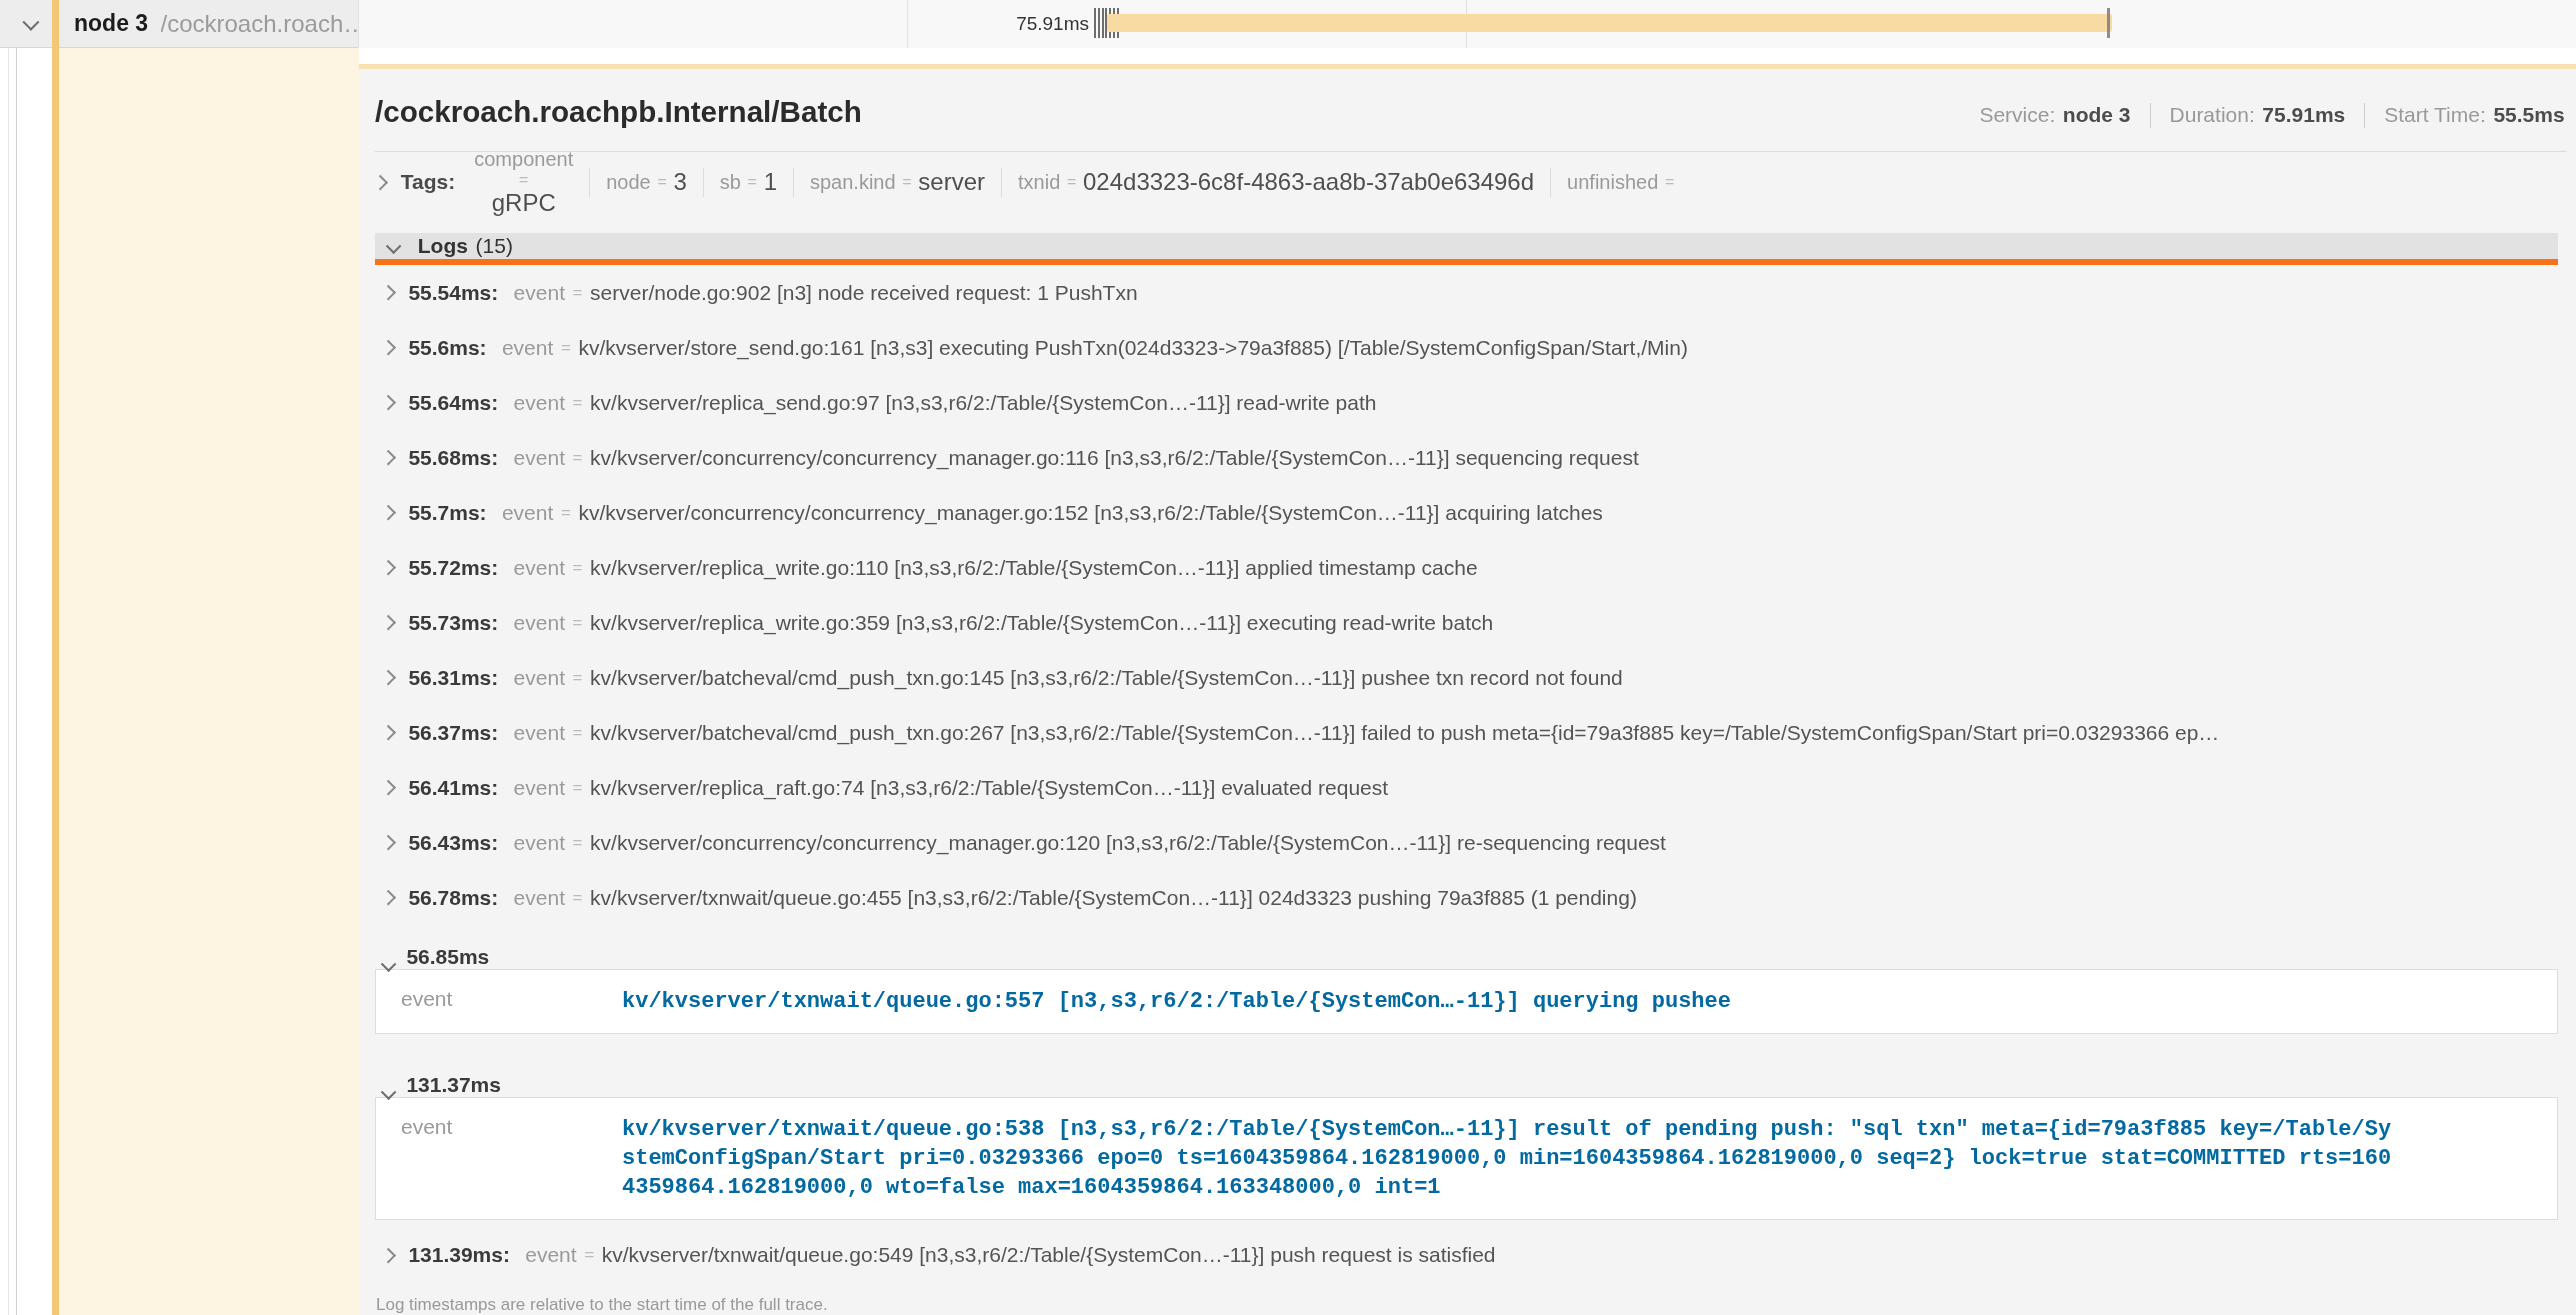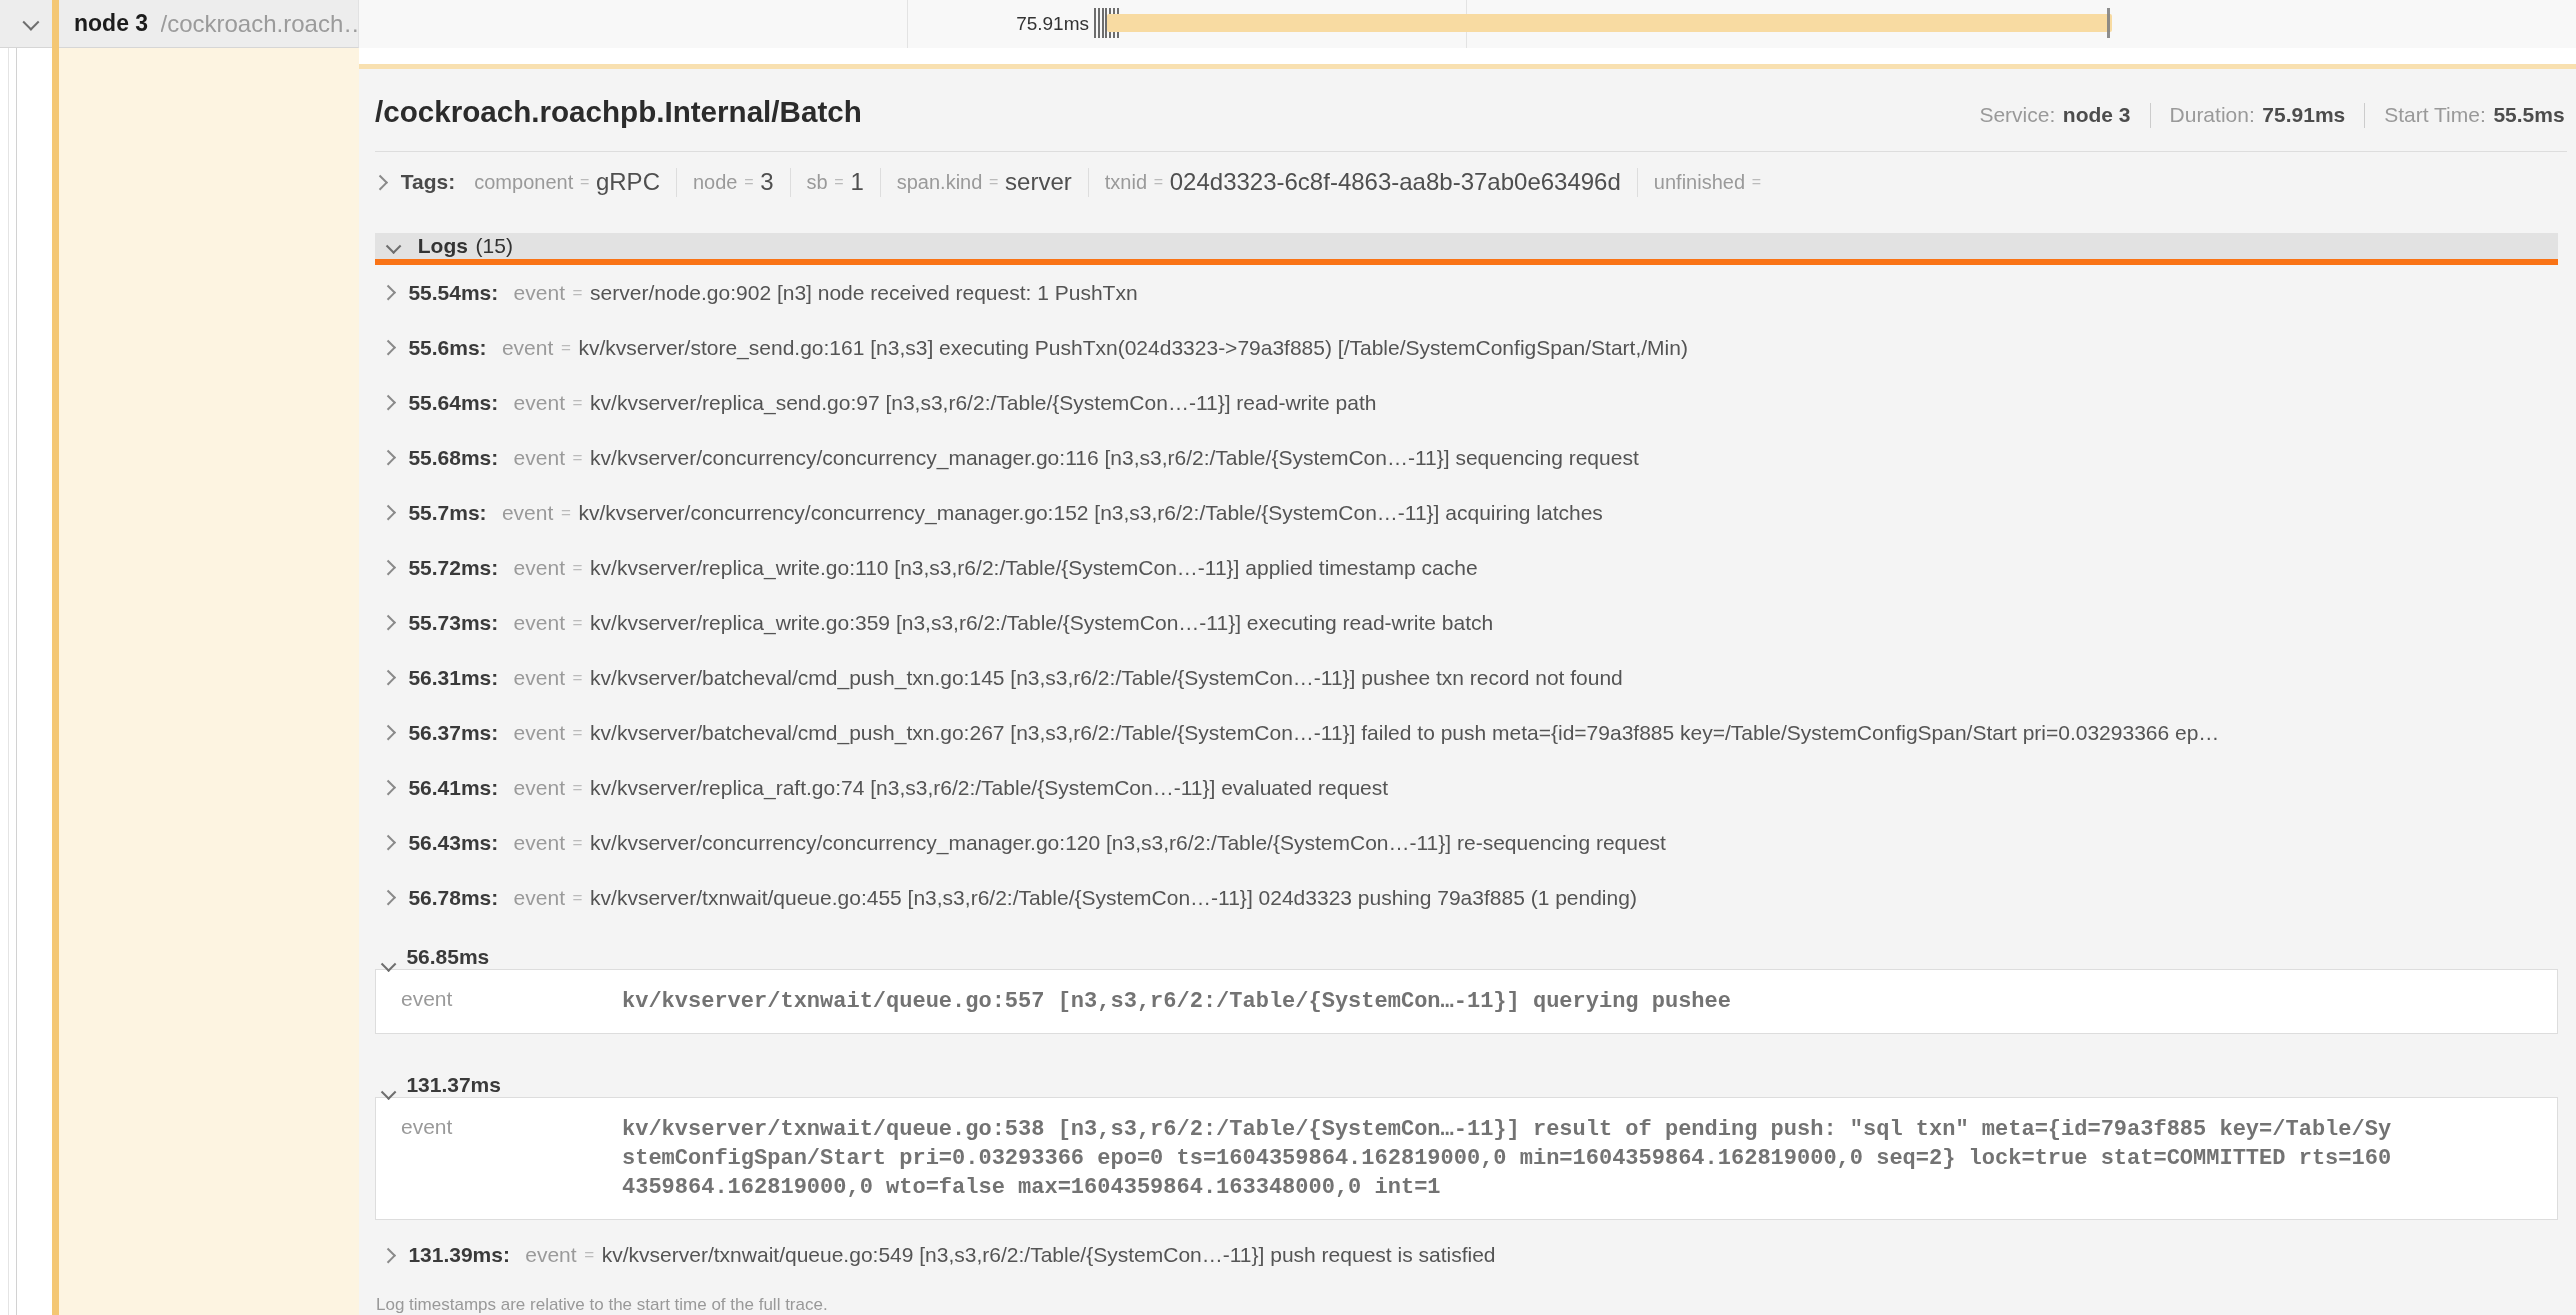--- a/index.html
+++ b/index.html
@@ -64,21 +64,21 @@
   .row-time { font-weight:bold; color:#3a3a3a; margin-right:15.3px; }
   .row-key { color:#9a9a9a; }
   .row-eq  { color:#bbb; font-size:17px; margin:0 7.6px; }
   .row-msg { color:#545454; overflow:hidden; text-overflow:clip; }
 
   .exp-head { display:flex; align-items:flex-end; height:44px; margin-left:16px; font-size:21px; }
   .exp-head .cv { margin:0 13.3px 0 7.6px; }
   .exp-box { display:flex; background:#fff; border:1px solid #ddd; margin:0 18px 19px 16px; padding:17px 0; }
   .exp-key { width:246px; padding-left:25px; font-size:21px; color:#9a9a9a; flex:none; }
   .exp-val { width:1779px; font-family:"Liberation Mono", monospace; font-size:22px; font-weight:bold;
-             color:#737373; line-height:29px; word-break:break-all; }
+             color:#0369a1; line-height:29px; word-break:break-all; }
   .exp-box.last { margin-bottom:7.6px; }
 
   .logs-footer { font-size:17px; color:#999; margin:7.6px 0 0 17px; height:30.5px; line-height:30.5px; }
   .bottom-divider { height:1px; background:#ddd; margin-top:3.8px; }
 </style>
 </head>
 <body>
 
 <div id="app">
 
@@ -124,21 +124,21 @@
           <b>55.5ms</b>
       </div>
     </div>
 
     <div class="h-divider"></div>
 
     <div class="tags-row">
       <span class="cv cv-right"></span>
       <span class="tags-label">Tags:</span>
       <span id="tags-items" style="display:flex;align-items:center;">
-          <span style="display: inline-flex; align-items: center;">
+          <span style="display: inline-flex; align-items: center; flex-direction: column;">
             <span class="tag-key">component</span>
             <span class="tag-eq">=</span>
             <span class="tag-val">gRPC</span>
           </span>
           <span class="tag-sep"></span>
           <span style="display: inline-flex; align-items: center;">
             <span class="tag-key">node</span>
             <span class="tag-eq">=</span>
             <span class="tag-val">3</span>
           </span>

